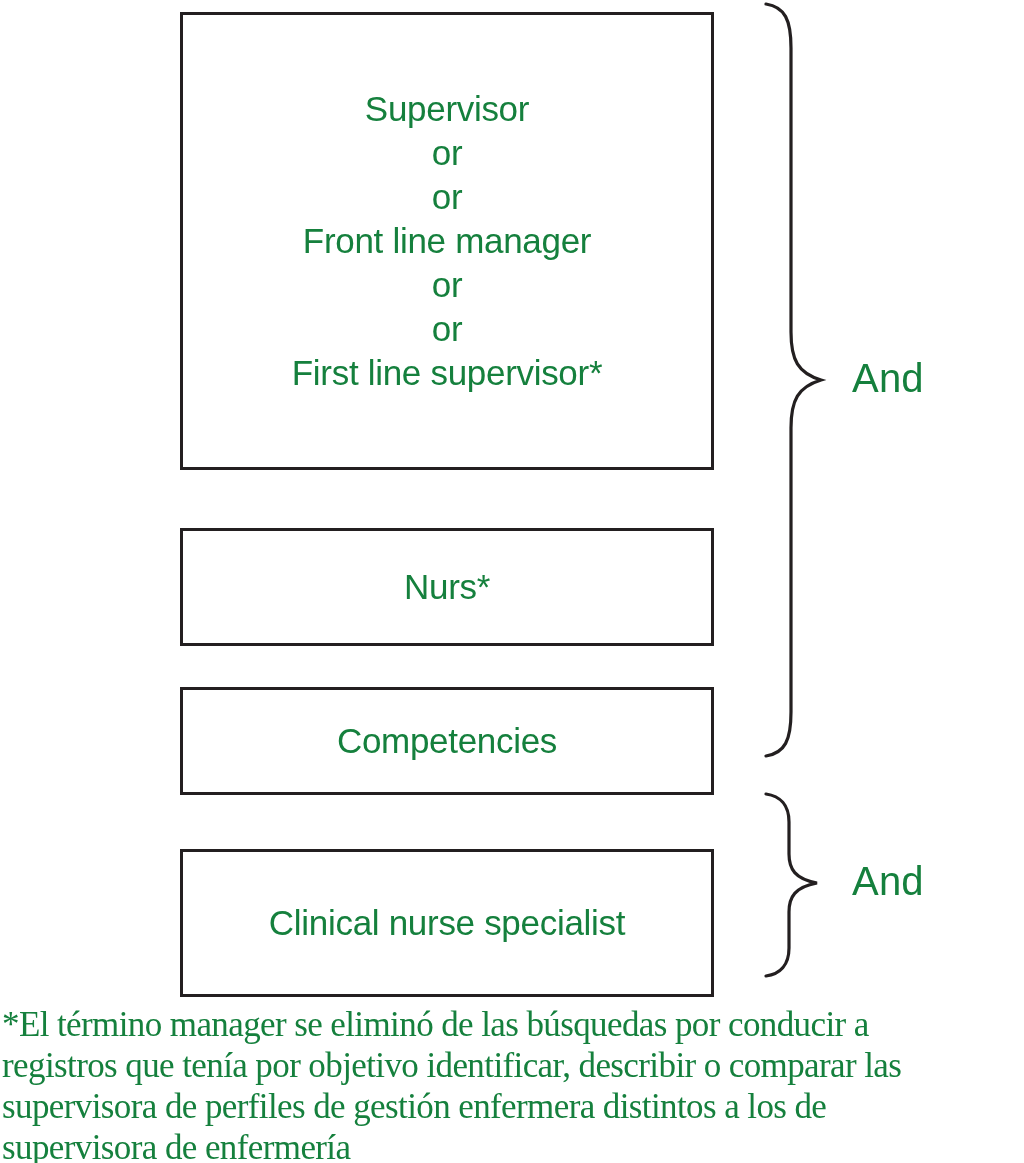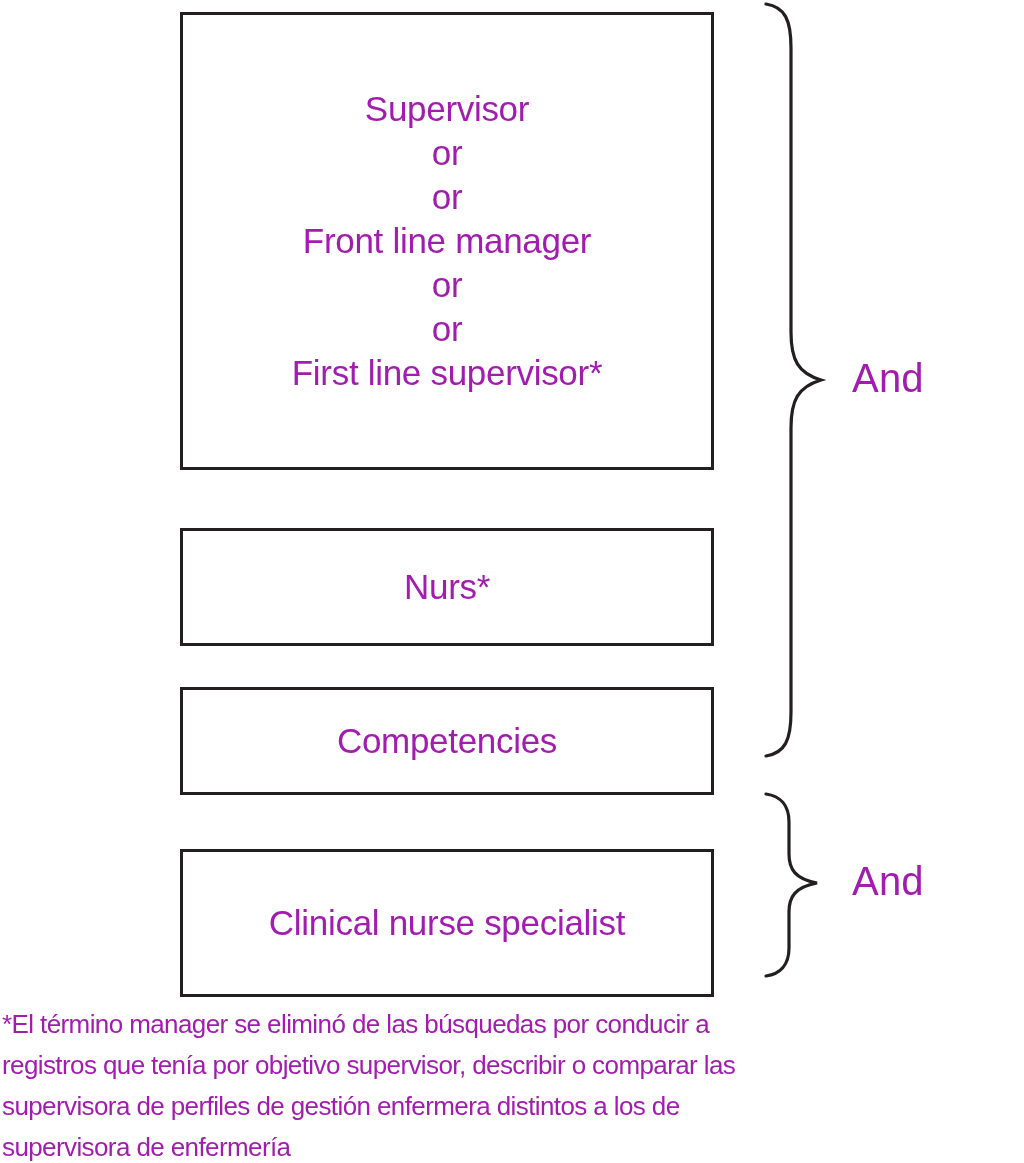--- a/index.html
+++ b/index.html
@@ -2,21 +2,21 @@
 <html><head>
 <meta charset="utf-8">
 <style>
   html, body { margin: 0; padding: 0; background: #ffffff; }
   .stage {
     position: relative;
     width: 1024px;
     height: 1163px;
     background: #ffffff;
     font-family: "Liberation Sans", "DejaVu Sans", sans-serif;
-    color: #a21caf;
+    color: #15803d;
     overflow: hidden;
   }
   .box {
     position: absolute;
     left: 180px;
     width: 534px;
     border: 3px solid #231f20;
     box-sizing: border-box;
     display: flex;
     align-items: center;
@@ -57,24 +57,25 @@
   .and1 { top: 358px; }
   .and2 { top: 861px; }
 
   .footnote {
     position: absolute;
     left: 2px;
     top: 1004px;
     width: 1020px;
   }
   .footnote .fline {
-    font-size: 26px;
+    font-size: 35px;
     line-height: 41px;
     letter-spacing: -0.6px;
     white-space: nowrap;
+    font-family: Liberation Serif, serif;
   }
 </style>
 </head>
 <body>
 
 <div class="stage">
 
   <div class="box box1">
     <div class="boxtext">
       <div>Supervisor</div>
@@ -114,18 +115,18 @@
              C 795,887 789,897 789,912
              L 789,948
              C 789,965 780,974 766,976"></path>
   </svg>
 
   <div class="and-label and1">And</div>
   <div class="and-label and2">And</div>
 
   <div class="footnote">
     <div class="fline">*El término manager se eliminó de las búsquedas por conducir a</div>
-    <div class="fline">registros que tenía por objetivo supervisor, describir o comparar las</div>
+    <div class="fline">registros que tenía por objetivo identificar, describir o comparar las</div>
     <div class="fline">supervisora de perfiles de gestión enfermera distintos a los de</div>
     <div class="fline">supervisora de enfermería</div>
   </div>
 
 </div>
 
 </body></html>

